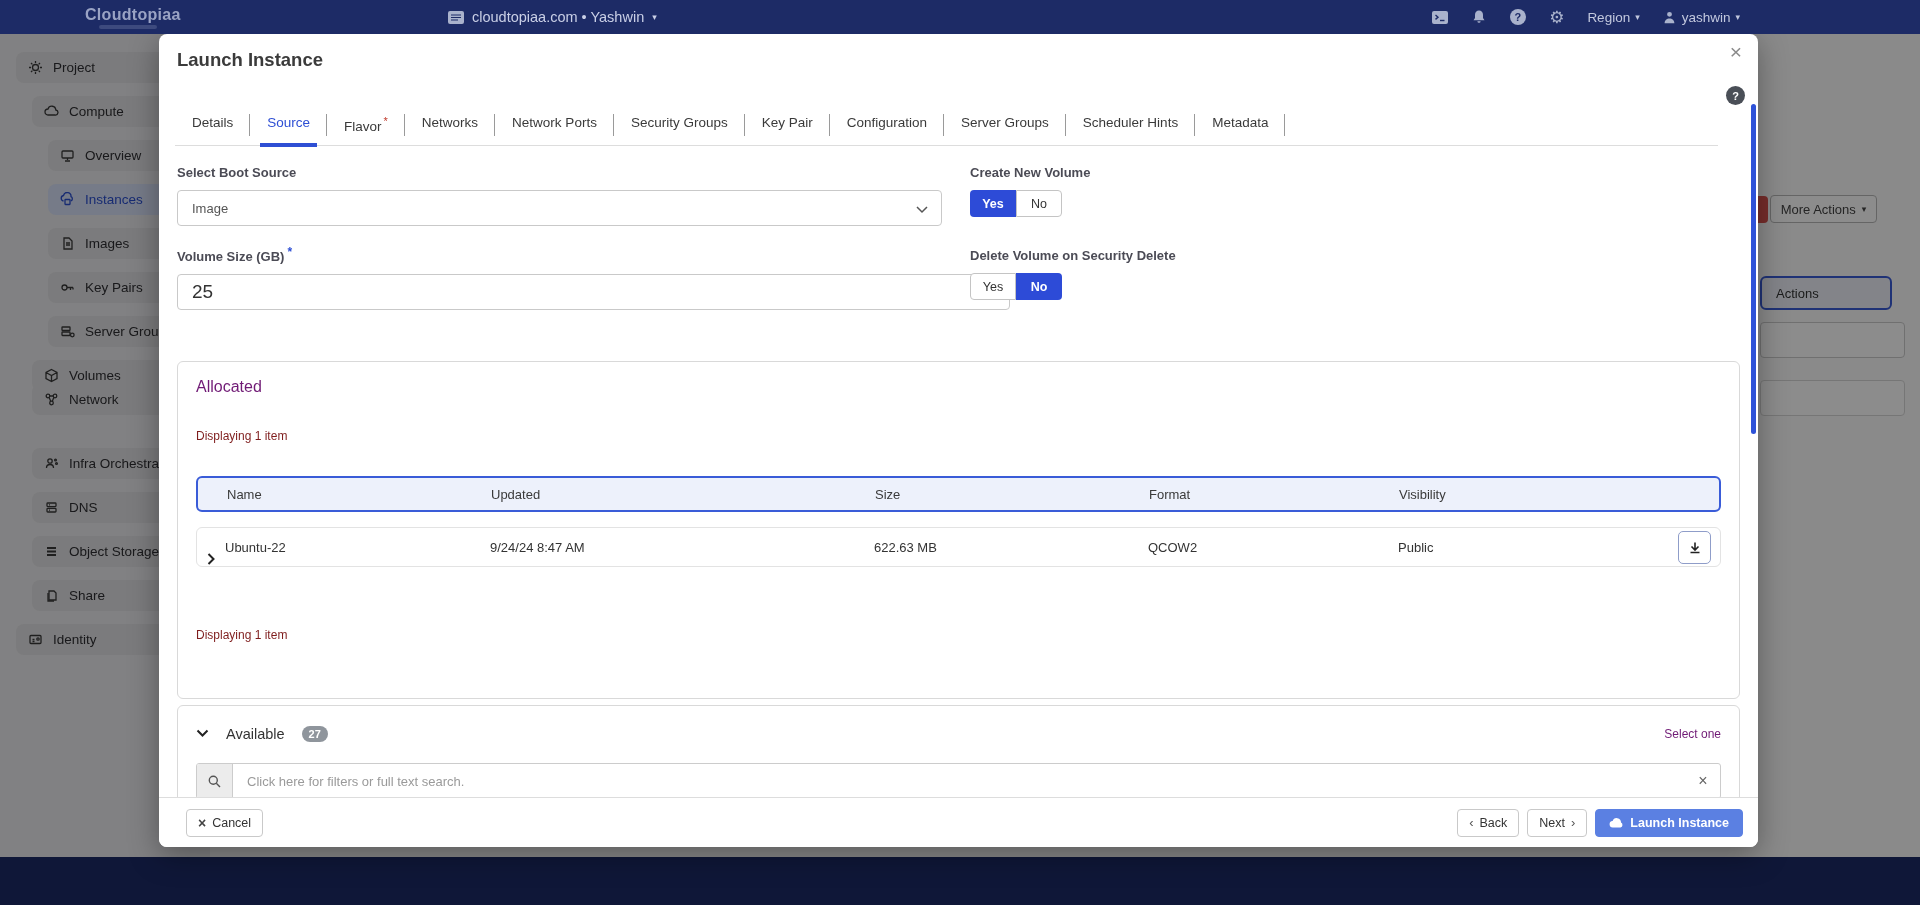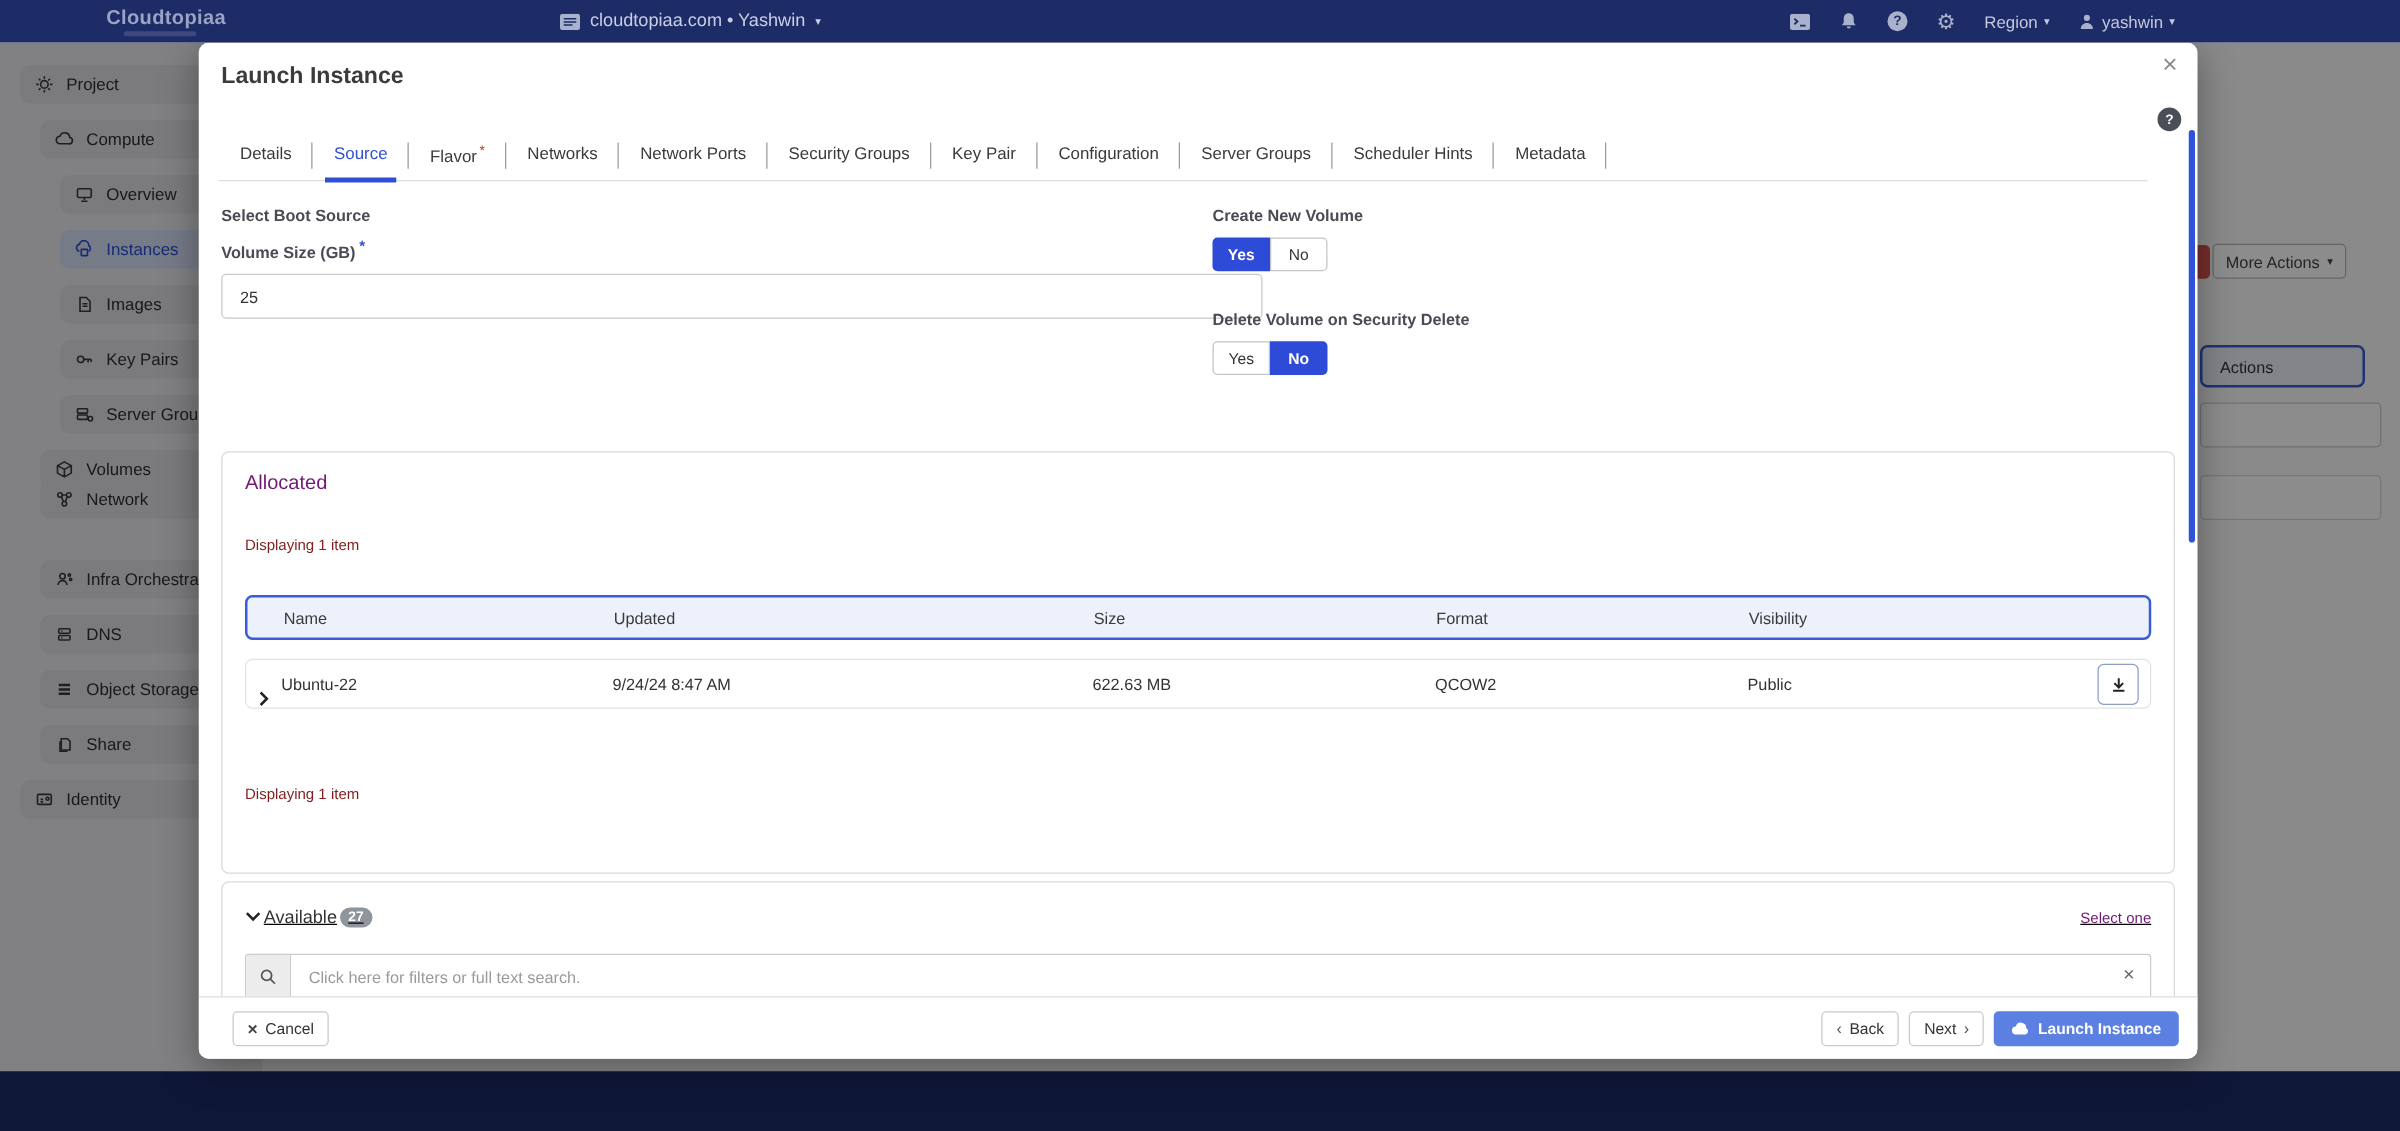--- a/index.html
+++ b/index.html
@@ -52,21 +52,21 @@
   .req-red { color:#c0392b; font-size:11px; margin-left:2px; }
   .req-blue { color:#2e4fd4; font-size:12px; margin-left:3px; }
 
   .m-body { position:absolute; left:18px; right:18px; top:109px; bottom:50px; }
   .m-desc { margin-top:19px; font-size:13px; color:#3b3b3b; }
 
   .form-grid { display:grid; grid-template-columns:765px 1fr; column-gap:28px; margin-top:22px; }
   .f-label { display:block; font-size:13px; font-weight:600; color:#4b4b55; margin-bottom:10px; }
   .select-box { position:relative; height:36px; border:1px solid #c9c9c9; border-radius:4px; display:flex; align-items:center; padding-left:14px; font-size:13px; color:#555; cursor:pointer; margin-bottom:19px; background:#fff; }
   .select-box svg { position:absolute; right:13px; top:15px; }
-  .text-input { width:833px; height:36px; border:1px solid #c9c9c9; border-radius:4px; padding:0 14px; font-size:13px; color:#333; font-family:"Liberation Sans", sans-serif; }
+  .text-input { width:833px; height:36px; border:1px solid #c9c9c9; border-radius:4px; padding:0 14px; font-size:19px; color:#333; font-family:"Liberation Sans", sans-serif; }
   .toggle { display:inline-flex; margin-bottom:22px; cursor:pointer; }
   .tg-btn { min-width:46px; height:27px; display:flex; align-items:center; justify-content:center; font-size:12.5px; padding:0 10px; }
   .tg-on { background:#2d4bd7; color:#fff; font-weight:bold; }
   .tg-off { background:#fff; color:#333; border:1px solid #c4c4c4; }
   .toggle .first { border-radius:4px 0 0 4px; }
   .toggle .last { border-radius:0 4px 4px 0; }
   .tg-field { margin-bottom:9px; }
 
   .panel { border:1px solid #d9d9d9; border-radius:6px; padding:16px 18px; background:#fff; }
   .panel.allocated { margin-top:30px; height:338px; }
@@ -75,21 +75,21 @@
   .p-count { font-size:12px; color:#7f1d1d; margin-top:33px; }
   .p-count.bottom { margin-top:61px; }
 
   .tbl-header { margin-top:33px; height:36px; background:#edf1fb; border:2px solid #3a5cd8; border-radius:6px; display:grid; grid-template-columns:293px 384px 274px 250px 1fr; align-items:center; font-size:13px; color:#3a3a3a; }
   .tbl-header .c1 { padding-left:29px; }
   .tbl-row { position:relative; margin-top:15px; height:40px; background:#fff; border:1px solid #e3e3e3; border-radius:6px; display:grid; grid-template-columns:293px 384px 274px 250px 1fr; align-items:center; font-size:13px; color:#333; cursor:pointer; }
   .tbl-row .c1 { padding-left:28px; position:relative; }
   .row-chevron { position:absolute; left:9px; top:12px; cursor:pointer; }
   .dl-btn { position:absolute; right:9px; top:3px; width:33px; height:33px; border:1px solid #8f9dc9; border-radius:5px; background:#fff; display:flex; align-items:center; justify-content:center; cursor:pointer; }
 
-  .av-head { display:flex; align-items:center; gap:2px; margin-top:4px;text-decoration:underline; }
+  .av-head { display:flex; align-items:center; gap:17px; margin-top:4px; }
   .av-title { font-size:14.5px; color:#333; }
   .av-badge { background:#8f959c; color:#fff; font-size:11px; font-weight:bold; padding:2px 7px; border-radius:8px; }
   .av-hint { margin-left:auto; font-size:12px; color:#701a75; }
   .search-bar { margin-top:21px; height:36px; border:1px solid #ccc; border-radius:3px; display:flex; align-items:stretch; overflow:hidden; }
   .search-icbox { width:36px; background:#ececec; border-right:1px solid #ccc; display:flex; align-items:center; justify-content:center; }
   .search-input { flex:1; border:none; outline:none; padding:0 14px; font-size:13px; color:#333; font-family:"Liberation Sans", sans-serif; }
   .search-input::placeholder { color:#9a9a9a; }
   .search-clear { width:34px; display:flex; align-items:center; justify-content:center; font-size:16px; color:#666; cursor:pointer; }
 
   .m-footer { position:absolute; left:0; right:0; bottom:0; height:50px; background:#fff; border-top:1px solid #ddd; display:flex; align-items:center; padding:0 15px 0 27px; z-index:8; }
@@ -288,20 +288,26 @@
       <li class="tab"><span>Scheduler Hints</span></li>
       <li class="tab"><span>Metadata</span></li>
     </ul>
 
     <div class="m-body">
 
       <div class="form-grid">
         <div>
           <div>
             <label class="f-label">Select Boot Source</label>
+            <div class="select-box">
+              <span>Image</span>
+              <svg width="12" height="8" viewBox="0 0 12 8">
+                  <path d="M1 1l5 5 5-5" stroke="#555" stroke-width="1.5" fill="none"></path>
+                </svg>
+            </div>
           </div>
           <div>
             <label class="f-label"><span>Volume Size (GB)</span><sup class="req-blue">*</sup></label>
             <input class="text-input" type="text" value="25" style="">
           </div>
         </div>
         <div>
           <div class="tg-field">
             <label class="f-label">Create New Volume</label>
             <div class="toggle">

